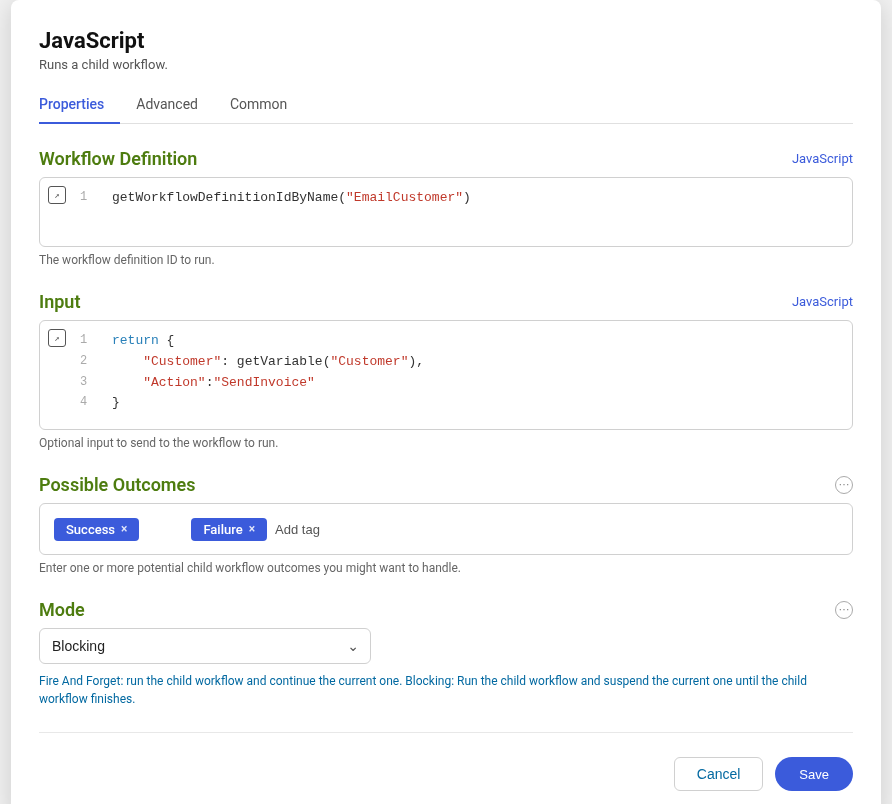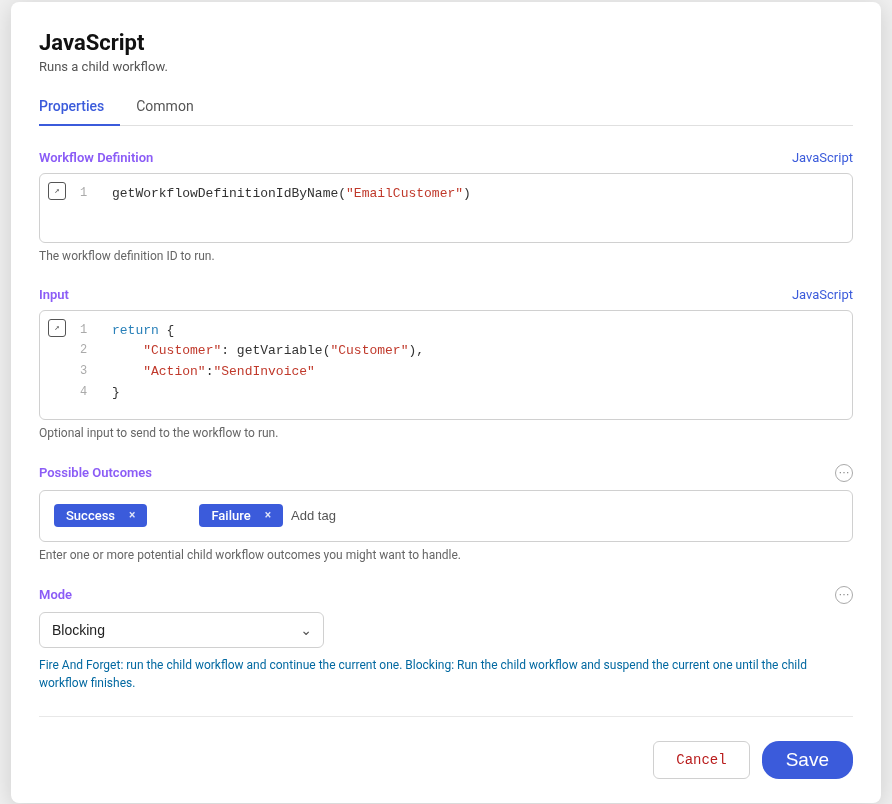--- a/index.html
+++ b/index.html
@@ -58,23 +58,23 @@
     .section {
       margin-bottom: 24px;
     }
     .section-header {
       display: flex;
       justify-content: space-between;
       align-items: center;
       margin-bottom: 8px;
     }
     .section-label {
-      font-size: 13px;
+      font-size: 18px;
       font-weight: 600;
-      color: #8b5cf6;
+      color: #4d7c0f;
     }
     .js-link {
       font-size: 13px;
       color: #3b5bdb;
       cursor: pointer;
       text-decoration: none;
     }
     .code-editor {
       border: 1px solid #d0d0d0;
       border-radius: 6px;
@@ -138,21 +138,21 @@
       gap: 8px;
       flex-wrap: wrap;
       min-height: 52px;
     }
     .tag {
       display: inline-flex;
       padding: 4px 12px;
       border-radius: 4px;
       font-size: 13px;
       font-weight: 500;
-      gap: 14px;
+      gap: 6px;
     }
     .tag-success {
       background: #3b5bdb;
       color: #fff;
     }
     .tag-failure {
       background: #3b5bdb;
       color: #fff;
       margin-left: 44px;
     }
@@ -176,21 +176,21 @@
       border: 1.5px solid #aaa;
       display: flex;
       align-items: center;
       justify-content: center;
       font-size: 11px;
       color: #888;
       cursor: pointer;
     }
     .mode-select-wrap {
       position: relative;
-      width: 285px;
+      width: 332px;
     }
     .mode-select {
       width: 100%;
       padding: 9px 36px 9px 12px;
       font-size: 14px;
       color: #222;
       border: 1px solid #d0d0d0;
       border-radius: 6px;
       background: #fff;
       appearance: none;
@@ -220,46 +220,46 @@
       margin-top: auto;
       padding-top: 24px;
       border-top: 1px solid #e8e8e8;
     }
     .btn-cancel {
       padding: 8px 22px;
       border: 1px solid #d0d0d0;
       border-radius: 6px;
       background: #fff;
       font-size: 14px;
-      color: #b91c1c;
-      cursor: pointer;
-      font-family: Liberation Mono, monospace;
+      color: #0369a1;
+      cursor: pointer;
     }
     .btn-save {
       padding: 8px 24px;
       border: none;
       border-radius: 17px;
       background: #3b5bdb;
-      font-size: 19px;
+      font-size: 13px;
       color: #fff;
       cursor: pointer;
       font-weight: 500;
       text-align: center;
     }
   </style>
 </head>
 <body>
 
 <div class="dialog">
 
   <div class="dialog-title">JavaScript</div>
   <div class="dialog-subtitle">Runs a child workflow.</div>
 
   <div class="tabs">
     <div class="tab active">Properties</div>
+    <div class="tab">Advanced</div>
     <div class="tab">Common</div>
   </div>
 
   <div class="section">
     <div class="section-header">
       <span class="section-label">Workflow Definition</span>
       <a class="js-link">JavaScript</a>
     </div>
     <div class="code-editor">
       <div class="code-icon"></div>

